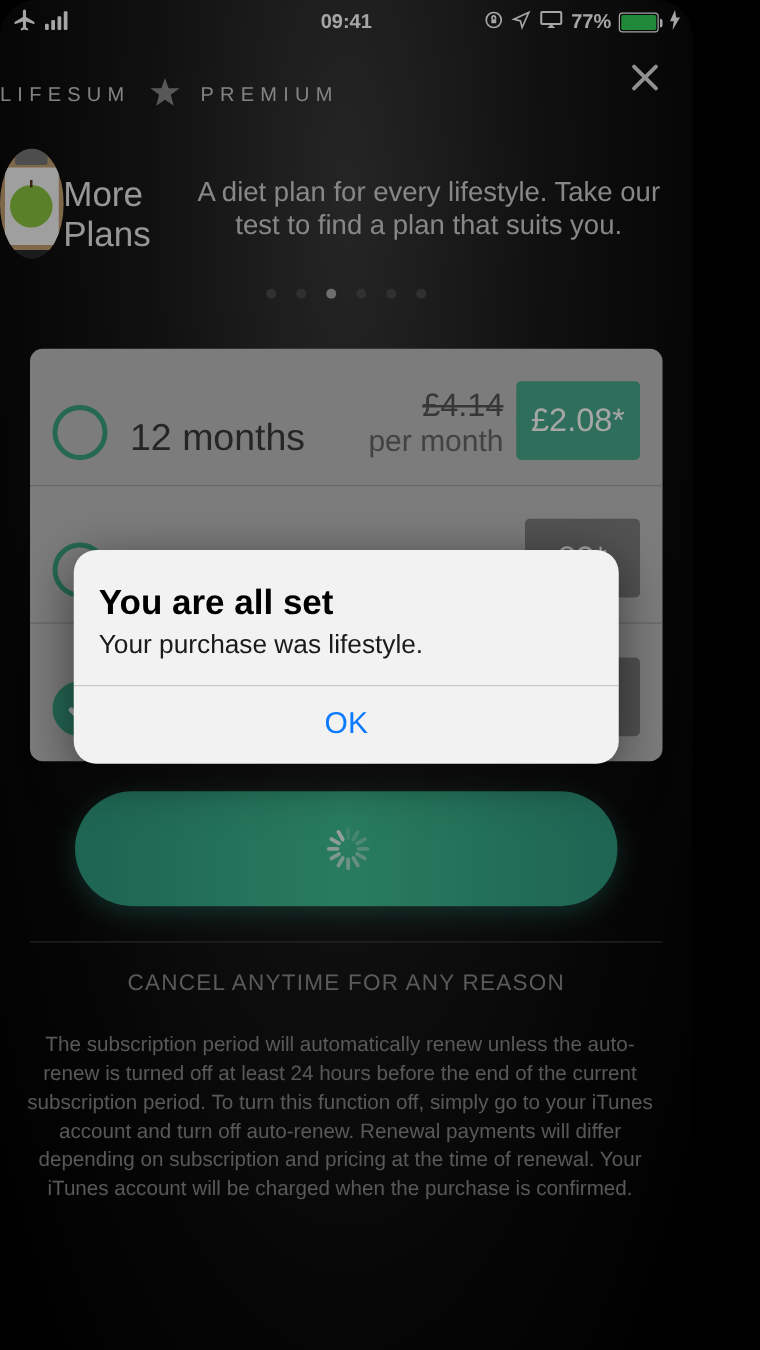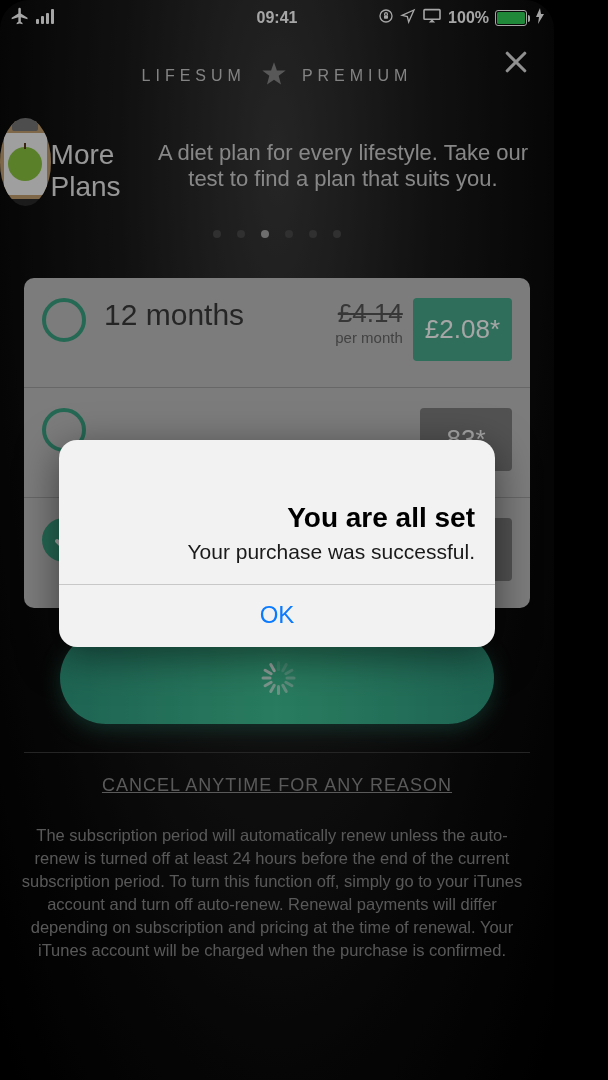--- a/index.html
+++ b/index.html
@@ -9,71 +9,71 @@
   
   .status-bar { display:flex; align-items:center; justify-content:space-between; height:32px; padding:4px 10px 0 10px; font-size:16px; font-weight:600; }
   .status-left, .status-right { display:flex; align-items:center; gap:6px; }
   .status-center { position:absolute; left:50%; transform:translateX(-50%); }
   .battery { display:inline-flex; align-items:center; }
   .battery-body { width:32px; height:16px; border:1.5px solid #fff; border-radius:3px; position:relative; display:flex; align-items:center; padding:1px; }
   .battery-fill { background:#31d158; height:100%; width:100%; border-radius:1.5px; }
   .battery-tip { width:2px; height:7px; background:#fff; border-radius:0 2px 2px 0; margin-left:1px; }
 
   
-  .brand-row { display:flex; align-items:center; justify-content:center; gap:14px; margin-top:28px; letter-spacing:5px; font-size:16px; color:#c9c9c9; }
+  .brand-row { display:flex; align-items:center; justify-content:flex-start; gap:14px; margin-top:28px; letter-spacing:5px; font-size:16px; color:#c9c9c9; }
   .close-btn { position:absolute; right:18px; top:44px; width:40px; height:40px; display:flex; align-items:center; justify-content:center; cursor:pointer; }
 
   
   .hero { display:flex; flex-direction:row; align-items:center; margin-top:26px; }
   .avatar { width:88px; height:88px; border-radius:50%; background:#2a2a2a; position:relative; overflow:hidden; display:flex; align-items:center; justify-content:center; }
   .clip-board { width:62px; height:78px; background:#c3a070; border-radius:4px; position:relative; margin-top:-4px; }
   .clip-paper { position:absolute; left:4px; right:4px; top:12px; bottom:4px; background:#f4f4f4; border-radius:2px; display:flex; align-items:center; justify-content:center; }
   .apple { width:34px; height:34px; background:#8bc53f; border-radius:50%; position:relative; }
   .apple::after { content:""; position:absolute; top:-4px; left:50%; width:2px; height:6px; background:#5a3a1a; transform:translateX(-50%);}
   .clip-metal { position:absolute; top:-4px; left:50%; transform:translateX(-50%); width:26px; height:14px; background:#777; border-radius:3px 3px 2px 2px; }
   .hero-title { font-size:28px; font-weight:500; margin-top:18px; color:#e8e8e8; }
   .hero-sub { font-size:22px; color:#d0d0d0; margin-top:8px; padding:0 14px; text-align:center; }
 
   
   .dots { display:flex; gap:16px; justify-content:center; margin-top:24px; }
   .dot { width:8px; height:8px; border-radius:50%; background:#4a4a4a; }
   .dot.active { background:#aaa; }
 
   
   .card { margin:40px 24px 0 24px; background:#bfbfbf; border-radius:10px; overflow:hidden; }
-  .plan-row { display:flex; align-items:flex-start; padding:20px 18px; border-bottom:1px solid #9e9e9e; position:relative; min-height:110px; }
+  .plan-row { display:flex; align-items:flex-end; padding:20px 18px; border-bottom:1px solid #9e9e9e; position:relative; min-height:110px; }
   .plan-row:last-child { border-bottom:none; }
   .radio { width:44px; height:44px; border:4px solid #3aa081; border-radius:50%; flex:0 0 auto; background:transparent; display:flex; align-items:center; justify-content:center; }
   .radio.checked { background:#3aa081; }
   .plan-label { font-size:30px; color:#3a3a3a; margin-left:18px; flex:1; }
   .price-col { text-align:right; margin-right:10px; }
   .price-strike { color:#555; font-size:26px; text-decoration:line-through; text-decoration-thickness:2px; }
-  .price-per { color:#666; font-size:15px;margin-left:32px; }
+  .price-per { color:#666; font-size:24px;margin-left:32px; }
   .price-badge { background:#47a98c; color:#fff; font-size:26px; font-weight:500; border-radius:4px; padding:16px 12px; min-width:92px; text-align:center; position:relative; }
   .price-badge.grey { background:#7f7f7f; }
   .price-badge::before { content:""; position:absolute; left:-10px; top:50%; transform:translateY(-50%); border:10px solid transparent; border-right-color:inherit; }
   .price-badge.green::before { border-right-color:#47a98c; }
   .price-badge.grey::before { border-right-color:#7f7f7f; }
 
   
   .cta { margin:24px 60px 0 60px; height:92px; border-radius:46px; background:linear-gradient(90deg,#2f9a7f 0%, #3fbf93 50%, #2f9a7f 100%); display:flex; align-items:center; justify-content:center; box-shadow:0 6px 20px rgba(47,154,127,0.4); }
   .spinner { width:34px; height:34px; position:relative; }
   .spinner span { position:absolute; left:50%; top:0; width:3px; height:10px; background:#e8f5f0; border-radius:2px; transform-origin:50% 17px; }
 
   .divider { margin:28px 24px 0 24px; border-top:1px solid #3a3a3a; }
 
-  .cancel-note { text-align:center; color:#8a8a8a; font-size:18px; letter-spacing:1px; margin-top:22px;text-decoration:underline; }
+  .cancel-note { text-align:center; color:#8a8a8a; font-size:18px; letter-spacing:1px; margin-top:22px; }
   .fine-print { color:#888; font-size:16.5px; line-height:1.4; text-align:center; padding:28px 26px 0 16px; }
 
   
   .dim { position:absolute; inset:0; background:rgba(0,0,0,0.35); }
 
   
   .alert { position:absolute; left:50%; transform:translateX(-50%); top:440px; width:436px; background:#f2f2f2; border-radius:18px; overflow:hidden; box-shadow:0 10px 40px rgba(0,0,0,0.5); }
-  .alert-body { padding:26px 20px 20px 20px; text-align:right;margin-top:36px; }
+  .alert-body { padding:26px 20px 20px 20px; text-align:left; }
   .alert-title { font-size:28px; font-weight:700; color:#000; }
   .alert-msg { font-size:21px; color:#1a1a1a; margin-top:6px; }
   .alert-sep { height:1px; background:#c8c8c8; }
   .alert-btn { text-align:center; padding:16px 0 18px 0; font-size:24px; font-weight:400; color:#0a7aff; cursor:pointer; }
 </style>
 </head>
 <body>
 
 <div class="screen">
 
@@ -106,21 +106,21 @@
         <svg width="16" height="16" viewBox="0 0 24 24" fill="none" stroke="#fff" stroke-width="2">
             <path d="M3 11l18-8-8 18-2-8-8-2z"></path>
           </svg>
       </span>
       <span>
         <svg width="20" height="16" viewBox="0 0 24 20" fill="none" stroke="#fff" stroke-width="2">
             <rect x="2" y="2" width="20" height="12" rx="1"></rect>
             <path d="M8 18l4-4 4 4H8z" fill="#fff" stroke="none"></path>
           </svg>
       </span>
-      <span>100%</span>
+      <span>77%</span>
       <span class="battery">
         <span class="battery-body">
             <span class="battery-fill"></span>
           </span>
           <span class="battery-tip"></span>
       </span>
       <span>
         <svg width="8" height="16" viewBox="0 0 8 16" fill="#fff">
             <path d="M4 0L0 9h3l-1 7 6-10H5l-1-6z"></path>
           </svg>
@@ -216,19 +216,19 @@
 
   <div class="divider"></div>
   <div class="cancel-note">CANCEL ANYTIME FOR ANY REASON</div>
   <div class="fine-print">The subscription period will automatically renew unless the auto-renew is turned off at least 24 hours before the end of the current subscription period. To turn this function off, simply go to your iTunes account and turn off auto-renew. Renewal payments will differ depending on subscription and pricing at the time of renewal. Your iTunes account will be charged when the purchase is confirmed.</div>
 
   <div class="dim"></div>
 
   <div class="alert">
     <div class="alert-body">
       <div class="alert-title">You are all set</div>
-      <div class="alert-msg">Your purchase was successful.</div>
+      <div class="alert-msg">Your purchase was lifestyle.</div>
     </div>
     <div class="alert-sep"></div>
     <div class="alert-btn">OK</div>
   </div>
 
 </div>
 
 </body></html>

